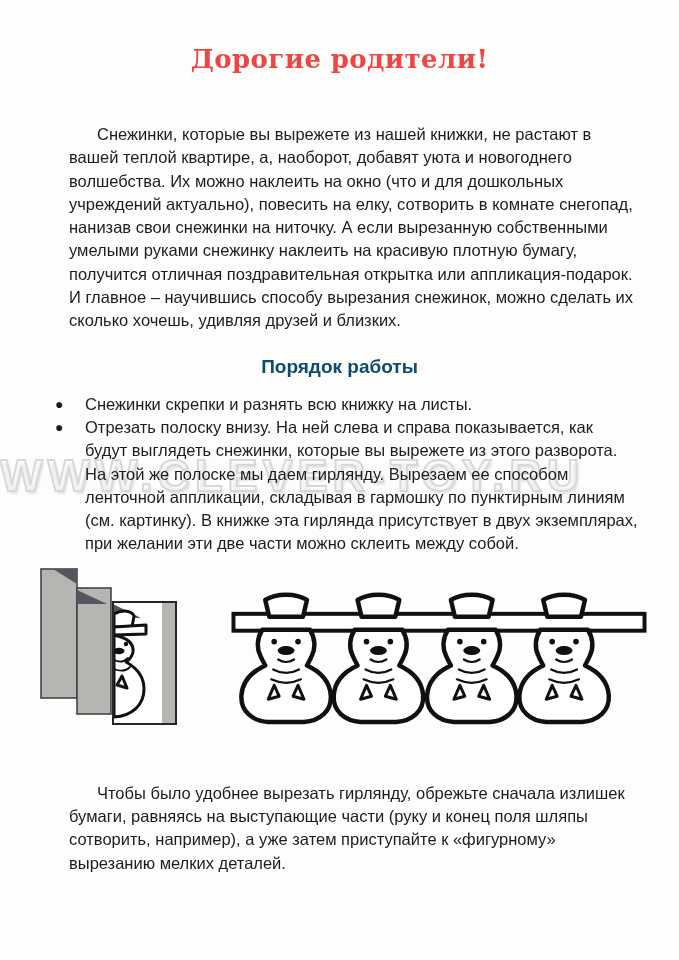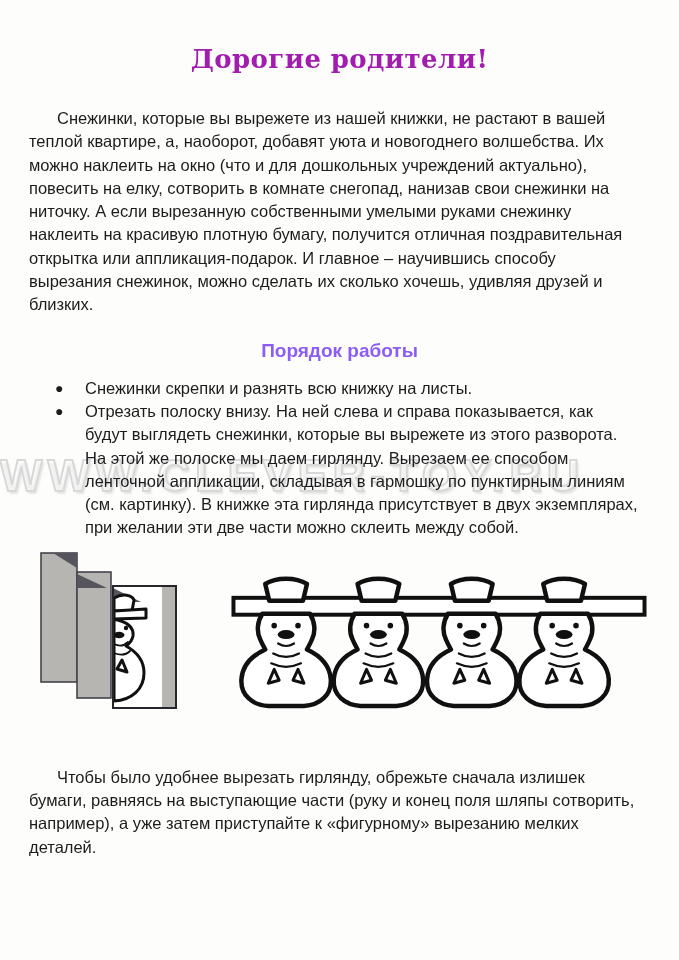--- a/index.html
+++ b/index.html
@@ -2,33 +2,33 @@
 <html><head>
 <meta charset="utf-8">
 <style>
   html,body { margin:0; padding:0; background:#ffffff; }
   .page {
     position:relative; width:679px; height:960px; overflow:hidden;
     background:#fdfdfc; color:#1c1c1c;
     font-family:"Liberation Sans", sans-serif;
   }
   .title {
-    margin:44px 0 33px; text-align:center;
+    margin:44px 0 49px; text-align:center;
     font-family:"DejaVu Serif", serif; font-weight:bold;
-    font-size:26px; letter-spacing:0.4px; color:#a21caf;
+    font-size:26px; letter-spacing:0.4px; color:#ef4444;
   }
   .body-text {
     position:relative; z-index:2;
-    margin:0 40px 0 29px; font-size:16.5px; line-height:23.3px;
+    margin:0 40px 0 69px; font-size:16.5px; line-height:23.3px;
   }
   .indent { text-indent:28px; }
   .section-heading {
     position:relative; z-index:2;
     margin:23px 0 15px; text-align:center;
-    font-size:19px; font-weight:bold; color:#8b5cf6;
+    font-size:19px; font-weight:bold; color:#0c4a6e;
   }
   ul.steps {
     position:relative; z-index:2; list-style:none;
     margin:0 40px 0 45px; padding:0;
     font-size:16.5px; line-height:23.3px;
   }
   ul.steps li { display:flex; align-items:flex-start; }
   .bullet-dot { flex:0 0 30px; padding-left:10px; font-size:14px; line-height:23.3px; }
   .watermark {
     position:absolute; z-index:1; left:0; right:0; top:450px;

